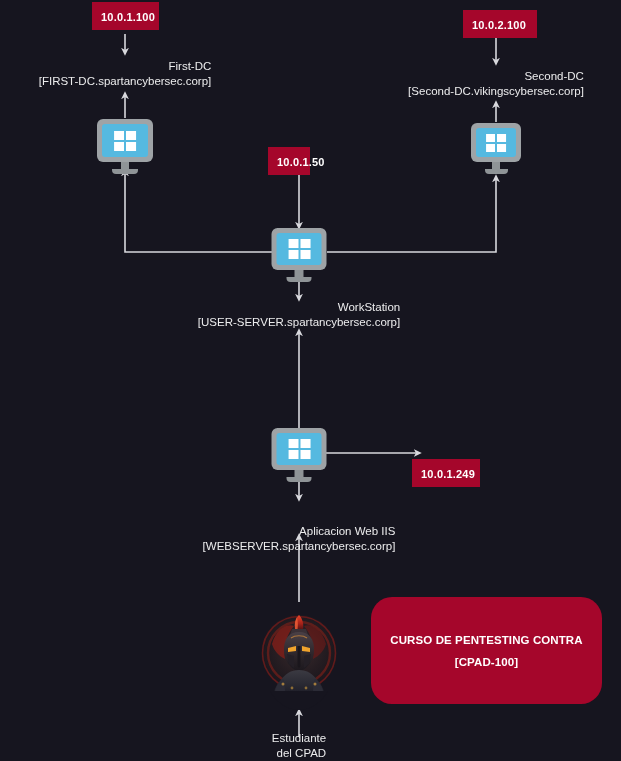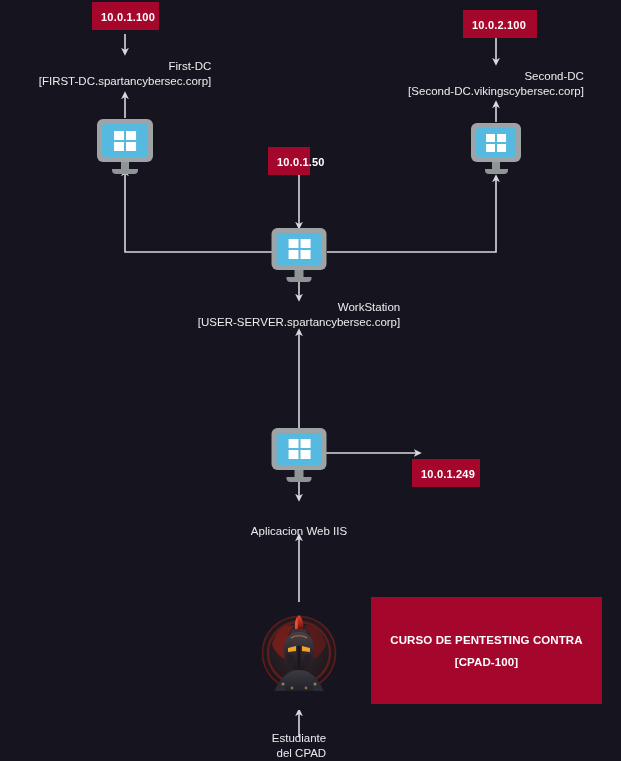--- a/index.html
+++ b/index.html
@@ -246,20 +246,21 @@
       </div>
     </div>
     <div class="mon-neck"></div>
     <div class="mon-base"></div>
   </div>
 
   <div class="ip-badge" style="left:412px; top:439px; width:68px;margin-top:20px;">10.0.1.249</div>
 
   <div class="node-label" style="left:299px; top:524px;">
     <span class="l1">Aplicacion Web IIS</span>
+    <span class="l2">[WEBSERVER.spartancybersec.corp]</span>
   </div>
 
   <div class="emblem" style="left:299px; top:604px; width:76px; height:106px;">
     <svg viewBox="0 0 76 106" width="76" height="106" xmlns="http://www.w3.org/2000/svg">
       <defs>
         <radialGradient id="gdisc" cx="50%" cy="45%" r="62%">
           <stop offset="0%" stop-color="#3a2a2c"></stop>
           <stop offset="55%" stop-color="#241c21"></stop>
           <stop offset="100%" stop-color="#15131a"></stop>
         </radialGradient>
@@ -315,18 +316,18 @@
       <path d="M0,87 L76,87 L76,106 L0,106 Z" fill="#16151f"></path>
       <circle cx="38" cy="49" r="38" fill="none" stroke="#16151f" stroke-width="0"></circle>
     </svg>
   </div>
 
   <div class="node-label" style="left:299px; top:731px;">
     <span class="l1">Estudiante</span>
     <span class="l2">del CPAD</span>
   </div>
 
-  <div class="banner" style="left:371px; top:597px; width:231px; height:107px;">
+  <div class="banner" style="left:371px; top:597px; width:231px; height:107px;border-radius:21px;">
     <span class="bl">CURSO DE PENTESTING CONTRA</span>
     <span class="bl">[CPAD-100]</span>
   </div>
 
 </div>
 
 </body></html>

